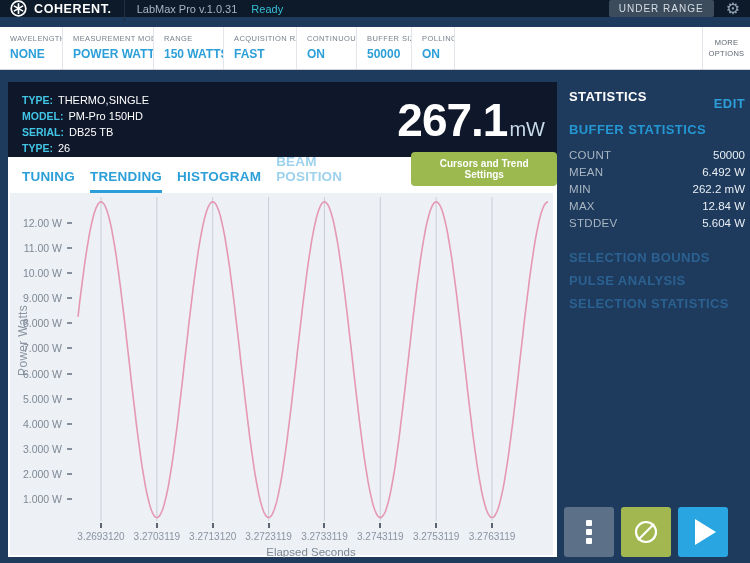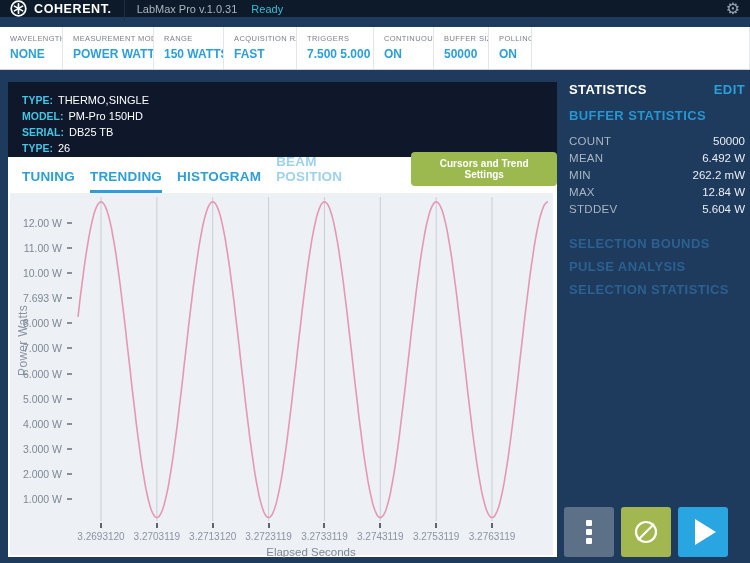--- a/index.html
+++ b/index.html
@@ -63,21 +63,21 @@
   .ytick-dash  { position:absolute; left:57px; width:5px; height:2px; background:#868f9c; }
   .xtick-dash  { position:absolute; width:2px; height:5px; background:#5c6673; }
   .xtick-label { position:absolute; width:64px; text-align:center; font-size:10px; color:#8a94a2; }
   .xaxis-title { position:absolute; text-align:center; font-size:11.5px; color:#7c8894; }
   #plot { position:absolute; }
 
   
   .stats-panel { position:absolute; left:569px; right:5px; top:82px; }
   .stats-header { display:flex; justify-content:space-between; align-items:center; }
   .stats-title { color:#ffffff; font-size:13px; font-weight:700; letter-spacing:.4px; }
-  .edit-link { color:#2d9fd8; font-size:13px; font-weight:700; letter-spacing:.4px; cursor:default; }
+  .edit-link { color:#2d9fd8; font-size:13px; font-weight:700; letter-spacing:.4px; cursor:default;margin-top:14px; }
   .buffer-title { color:#2496d2; font-size:13px; font-weight:700; letter-spacing:.4px; margin-top:11px; }
   .stat-rows { margin-top:9px; }
   .srow { display:flex; justify-content:space-between; height:17px; align-items:center; }
   .slabel { color:#a9b6c3; font-size:11.5px; letter-spacing:.3px; }
   .svalue { color:#e8eef4; font-size:11.5px; }
   .sections { margin-top:15px; }
   .section-header { color:#2b6191; font-size:13px; font-weight:700; letter-spacing:.4px;
                     height:23px; line-height:23px; cursor:default; }
 
   
@@ -103,20 +103,21 @@
         <line x1="10" y1="4.5" x2="10" y2="15.5"></line>
         <line x1="5.2" y1="7.2" x2="14.8" y2="12.8"></line>
         <line x1="5.2" y1="12.8" x2="14.8" y2="7.2"></line>
       </g>
     </svg>
     <span class="brand">COHERENT.</span>
     <span class="topbar-div"></span>
     <span class="app-title">LabMax Pro v.1.0.31</span>
     <span class="status">Ready</span>
     <span class="topbar-spacer"></span>
+    <button class="range-warning">UNDER RANGE</button>
     <span class="gear">⚙</span>
   </div>
 
   <div class="toolbar">
 
   <div class="tcell" style="width: 63px;">
         <div class="tlabel">WAVELENGTH</div>
         <div class="tvalue">NONE</div>
       </div>
       <div class="tcell" style="width: 91px;">
@@ -124,47 +125,48 @@
         <div class="tvalue">POWER WATTS</div>
       </div>
       <div class="tcell" style="width: 70px;">
         <div class="tlabel">RANGE</div>
         <div class="tvalue">150 WATTS</div>
       </div>
       <div class="tcell" style="width: 73px;">
         <div class="tlabel">ACQUISITION RATE</div>
         <div class="tvalue">FAST</div>
       </div>
-      <div class="tcell" style="width: 77px;">
-        <div class="tlabel">TRIGGERS</div>
-        <div class="tvalue">7.500 5.000</div>
-      </div>
       <div class="tcell" style="width: 60px;">
         <div class="tlabel">CONTINUOUS</div>
         <div class="tvalue">ON</div>
       </div>
       <div class="tcell" style="width: 55px;">
         <div class="tlabel">BUFFER SIZE</div>
         <div class="tvalue">50000</div>
       </div>
       <div class="tcell" style="width: 43px;">
         <div class="tlabel">POLLING</div>
         <div class="tvalue">ON</div>
       </div>
       <div class="tspacer"></div>
+      <div class="more-options">MORE OPTIONS</div>
     </div>
 
   <div class="left-col">
     <div class="device-panel">
       <div class="device-info">
           <div class="drow"><span class="dlabel">TYPE:</span><span class="dvalue">THERMO,SINGLE</span></div>
           <div class="drow"><span class="dlabel">MODEL:</span><span class="dvalue">PM-Pro 150HD</span></div>
           <div class="drow"><span class="dlabel">SERIAL:</span><span class="dvalue">DB25 TB</span></div>
           <div class="drow"><span class="dlabel">TYPE:</span><span class="dvalue">26</span></div>
         </div>
+      <div class="reading">
+        <span class="reading-value">267.1</span>
+        <span class="reading-unit">mW</span>
+      </div>
     </div>
 
     <div class="content-panel">
       <div class="tabbar">
 
         <div class="tab">TUNING</div>
           <div class="tab active">TRENDING</div>
           <div class="tab">HISTOGRAM</div>
           <div class="tab faded">BEAM POSITION</div>
           <button class="cursors-btn">Cursors and Trend Settings</button>
@@ -183,21 +185,21 @@
             <line x1="420.02" y1="0" x2="420.02" y2="324" stroke="#c9ced6" stroke-width="1"></line>
             <polyline points="6.0,119.8 6.8,113.1 7.5,106.6 8.3,100.1 9.1,93.8 9.9,87.6 10.7,81.6 11.5,75.7 12.2,70.0 13.0,64.4 13.8,59.1 14.6,54.0 15.4,49.0 16.2,44.3 16.9,39.8 17.7,35.6 18.5,31.6 19.3,27.9 20.1,24.4 20.9,21.2 21.6,18.2 22.4,15.6 23.2,13.2 24.0,11.1 24.8,9.4 25.6,7.9 26.3,6.7 27.1,5.8 27.9,5.2 28.7,4.9 29.5,5.0 30.3,5.3 31.0,6.0 31.8,6.9 32.6,8.2 33.4,9.7 34.2,11.6 35.0,13.7 35.7,16.1 36.5,18.8 37.3,21.8 38.1,25.1 38.9,28.6 39.7,32.4 40.4,36.5 41.2,40.8 42.0,45.3 42.8,50.1 43.6,55.0 44.4,60.2 45.1,65.6 45.9,71.2 46.7,76.9 47.5,82.9 48.3,88.9 49.1,95.1 49.8,101.5 50.6,108.0 51.4,114.5 52.2,121.2 53.0,127.9 53.8,134.7 54.5,141.6 55.3,148.5 56.1,155.5 56.9,162.4 57.7,169.4 58.5,176.3 59.2,183.2 60.0,190.1 60.8,196.9 61.6,203.7 62.4,210.3 63.2,216.9 63.9,223.4 64.7,229.7 65.5,236.0 66.3,242.1 67.1,248.0 67.9,253.8 68.6,259.3 69.4,264.7 70.2,270.0 71.0,275.0 71.8,279.7 72.6,284.3 73.3,288.6 74.1,292.7 74.9,296.5 75.7,300.0 76.5,303.3 77.3,306.4 78.0,309.1 78.8,311.6 79.6,313.7 80.4,315.6 81.2,317.2 82.0,318.5 82.7,319.4 83.5,320.1 84.3,320.5 85.1,320.5 85.9,320.3 86.7,319.7 87.5,318.9 88.2,317.7 89.0,316.3 89.8,314.5 90.6,312.5 91.4,310.1 92.2,307.5 92.9,304.6 93.7,301.4 94.5,298.0 95.3,294.2 96.1,290.3 96.9,286.0 97.6,281.6 98.4,276.9 99.2,272.0 100.0,266.9 100.8,261.5 101.6,256.0 102.3,250.3 103.1,244.5 103.9,238.4 104.7,232.3 105.5,226.0 106.3,219.5 107.0,213.0 107.8,206.4 108.6,199.6 109.4,192.8 110.2,186.0 111.0,179.1 111.7,172.2 112.5,165.2 113.3,158.3 114.1,151.3 114.9,144.4 115.7,137.5 116.4,130.7 117.2,123.9 118.0,117.2 118.8,110.6 119.6,104.1 120.4,97.7 121.1,91.4 121.9,85.3 122.7,79.3 123.5,73.5 124.3,67.8 125.1,62.4 125.8,57.1 126.6,52.0 127.4,47.2 128.2,42.6 129.0,38.2 129.8,34.0 130.5,30.1 131.3,26.5 132.1,23.1 132.9,20.0 133.7,17.2 134.5,14.6 135.2,12.4 136.0,10.4 136.8,8.8 137.6,7.4 138.4,6.3 139.2,5.5 139.9,5.1 140.7,4.9 141.5,5.1 142.3,5.5 143.1,6.3 143.9,7.4 144.6,8.7 145.4,10.4 146.2,12.4 147.0,14.6 147.8,17.1 148.6,20.0 149.3,23.1 150.1,26.4 150.9,30.1 151.7,34.0 152.5,38.1 153.3,42.5 154.0,47.1 154.8,52.0 155.6,57.0 156.4,62.3 157.2,67.7 158.0,73.4 158.7,79.2 159.5,85.2 160.3,91.3 161.1,97.6 161.9,104.0 162.7,110.5 163.4,117.1 164.2,123.8 165.0,130.5 165.8,137.4 166.6,144.3 167.4,151.2 168.1,158.1 168.9,165.1 169.7,172.0 170.5,179.0 171.3,185.9 172.1,192.7 172.8,199.5 173.6,206.2 174.4,212.9 175.2,219.4 176.0,225.8 176.8,232.2 177.5,238.3 178.3,244.4 179.1,250.2 179.9,255.9 180.7,261.4 181.5,266.8 182.2,271.9 183.0,276.8 183.8,281.5 184.6,286.0 185.4,290.2 186.2,294.2 186.9,297.9 187.7,301.3 188.5,304.5 189.3,307.4 190.1,310.1 190.9,312.4 191.6,314.5 192.4,316.2 193.2,317.7 194.0,318.9 194.8,319.7 195.6,320.3 196.3,320.5 197.1,320.5 197.9,320.1 198.7,319.5 199.5,318.5 200.3,317.2 201.0,315.6 201.8,313.8 202.6,311.6 203.4,309.1 204.2,306.4 205.0,303.4 205.7,300.1 206.5,296.6 207.3,292.7 208.1,288.7 208.9,284.4 209.7,279.8 210.5,275.0 211.2,270.0 212.0,264.8 212.8,259.4 213.6,253.9 214.4,248.1 215.2,242.2 215.9,236.1 216.7,229.9 217.5,223.5 218.3,217.0 219.1,210.5 219.9,203.8 220.6,197.0 221.4,190.2 222.2,183.3 223.0,176.4 223.8,169.5 224.6,162.5 225.3,155.6 226.1,148.7 226.9,141.7 227.7,134.9 228.5,128.1 229.3,121.3 230.0,114.6 230.8,108.1 231.6,101.6 232.4,95.3 233.2,89.0 234.0,83.0 234.7,77.0 235.5,71.3 236.3,65.7 237.1,60.3 237.9,55.1 238.7,50.2 239.4,45.4 240.2,40.9 241.0,36.6 241.8,32.5 242.6,28.7 243.4,25.2 244.1,21.9 244.9,18.9 245.7,16.2 246.5,13.7 247.3,11.6 248.1,9.7 248.8,8.2 249.6,6.9 250.4,6.0 251.2,5.3 252.0,5.0 252.8,4.9 253.5,5.2 254.3,5.8 255.1,6.7 255.9,7.8 256.7,9.3 257.5,11.1 258.2,13.2 259.0,15.5 259.8,18.2 260.6,21.1 261.4,24.3 262.2,27.8 262.9,31.5 263.7,35.5 264.5,39.8 265.3,44.2 266.1,48.9 266.9,53.9 267.6,59.0 268.4,64.3 269.2,69.9 270.0,75.6 270.8,81.5 271.6,87.5 272.3,93.7 273.1,100.0 273.9,106.4 274.7,113.0 275.5,119.6 276.3,126.4 277.0,133.2 277.8,140.0 278.6,146.9 279.4,153.9 280.2,160.8 281.0,167.8 281.7,174.7 282.5,181.6 283.3,188.5 284.1,195.3 284.9,202.1 285.7,208.8 286.4,215.4 287.2,221.9 288.0,228.3 288.8,234.5 289.6,240.7 290.4,246.6 291.1,252.4 291.9,258.1 292.7,263.5 293.5,268.8 294.3,273.8 295.1,278.6 295.8,283.2 296.6,287.6 297.4,291.7 298.2,295.6 299.0,299.2 299.8,302.6 300.5,305.7 301.3,308.5 302.1,311.0 302.9,313.3 303.7,315.2 304.5,316.8 305.2,318.2 306.0,319.2 306.8,320.0 307.6,320.4 308.4,320.6 309.2,320.4 309.9,319.9 310.7,319.1 311.5,318.0 312.3,316.6 313.1,315.0 313.9,313.0 314.6,310.7 315.4,308.1 316.2,305.3 317.0,302.2 317.8,298.8 318.6,295.1 319.3,291.2 320.1,287.0 320.9,282.6 321.7,278.0 322.5,273.1 323.3,268.1 324.0,262.8 324.8,257.3 325.6,251.7 326.4,245.8 327.2,239.9 328.0,233.7 328.7,227.4 329.5,221.0 330.3,214.5 331.1,207.9 331.9,201.2 332.7,194.4 333.5,187.6 334.2,180.7 335.0,173.8 335.8,166.8 336.6,159.9 337.4,152.9 338.2,146.0 338.9,139.1 339.7,132.3 340.5,125.5 341.3,118.7 342.1,112.1 342.9,105.6 343.6,99.2 344.4,92.9 345.2,86.7 346.0,80.7 346.8,74.8 347.6,69.1 348.3,63.6 349.1,58.3 349.9,53.2 350.7,48.3 351.5,43.6 352.3,39.2 353.0,35.0 353.8,31.0 354.6,27.3 355.4,23.9 356.2,20.7 357.0,17.8 357.7,15.2 358.5,12.9 359.3,10.9 360.1,9.1 360.9,7.7 361.7,6.5 362.4,5.7 363.2,5.2 364.0,4.9 364.8,5.0 365.6,5.4 366.4,6.1 367.1,7.1 367.9,8.4 368.7,10.0 369.5,11.9 370.3,14.1 371.1,16.5 371.8,19.3 372.6,22.3 373.4,25.6 374.2,29.2 375.0,33.0 375.8,37.1 376.5,41.5 377.3,46.0 378.1,50.8 378.9,55.8 379.7,61.0 380.5,66.5 381.2,72.1 382.0,77.8 382.8,83.8 383.6,89.9 384.4,96.1 385.2,102.5 385.9,108.9 386.7,115.5 387.5,122.2 388.3,129.0 389.1,135.8 389.9,142.7 390.6,149.6 391.4,156.5 392.2,163.5 393.0,170.4 393.8,177.4 394.6,184.3 395.3,191.1 396.1,197.9 396.9,204.7 397.7,211.3 398.5,217.9 399.3,224.4 400.0,230.7 400.8,236.9 401.6,243.0 402.4,248.9 403.2,254.6 404.0,260.2 404.7,265.6 405.5,270.7 406.3,275.7 407.1,280.4 407.9,285.0 408.7,289.2 409.4,293.3 410.2,297.0 411.0,300.6 411.8,303.8 412.6,306.8 413.4,309.5 414.1,311.9 414.9,314.0 415.7,315.9 416.5,317.4 417.3,318.6 418.1,319.6 418.8,320.2 419.6,320.5 420.4,320.5 421.2,320.2 422.0,319.6 422.8,318.7 423.5,317.5 424.3,316.0 425.1,314.2 425.9,312.1 426.7,309.7 427.5,307.1 428.2,304.1 429.0,300.9 429.8,297.4 430.6,293.6 431.4,289.6 432.2,285.4 432.9,280.9 433.7,276.2 434.5,271.2 435.3,266.1 436.1,260.7 436.9,255.2 437.6,249.5 438.4,243.6 439.2,237.5 440.0,231.3 440.8,225.0 441.6,218.5 442.3,212.0 443.1,205.3 443.9,198.6 444.7,191.8 445.5,184.9 446.3,178.0 447.0,171.1 447.8,164.2 448.6,157.2 449.4,150.3 450.2,143.3 451.0,136.5 451.7,129.6 452.5,122.9 453.3,116.2 454.1,109.6 454.9,103.1 455.7,96.7 456.5,90.5 457.2,84.4 458.0,78.4 458.8,72.6 459.6,67.0 460.4,61.6 461.2,56.3 461.9,51.3 462.7,46.5 463.5,41.9 464.3,37.5 465.1,33.4 465.9,29.6 466.6,26.0 467.4,22.6 468.2,19.6 469.0,16.8 469.8,14.3 470.6,12.1 471.3,10.2 472.1,8.5 472.9,7.2 473.7,6.2 474.5,5.5 475.3,5.0 476.0,4.9" fill="none" stroke="#e598b2" stroke-width="1.6"></polyline>
           </svg>
 
       <div class="ytick-label" style="top: 24px;">12.00 W</div>
           <div class="ytick-dash" style="top: 29px;"></div>
           <div class="ytick-label" style="top: 49.09px;">11.00 W</div>
           <div class="ytick-dash" style="top: 54.09px;"></div>
           <div class="ytick-label" style="top: 74.18px;">10.00 W</div>
           <div class="ytick-dash" style="top: 79.18px;"></div>
-          <div class="ytick-label" style="top: 99.27px;">7.693 W</div>
+          <div class="ytick-label" style="top: 99.27px;">9.000 W</div>
           <div class="ytick-dash" style="top: 104.27px;"></div>
           <div class="ytick-label" style="top: 124.36px;">8.000 W</div>
           <div class="ytick-dash" style="top: 129.36px;"></div>
           <div class="ytick-label" style="top: 149.45px;">7.000 W</div>
           <div class="ytick-dash" style="top: 154.45px;"></div>
           <div class="ytick-label" style="top: 174.54px;">6.000 W</div>
           <div class="ytick-dash" style="top: 179.54px;"></div>
           <div class="ytick-label" style="top: 199.63px;">5.000 W</div>
           <div class="ytick-dash" style="top: 204.63px;"></div>
           <div class="ytick-label" style="top: 224.72px;">4.000 W</div>

